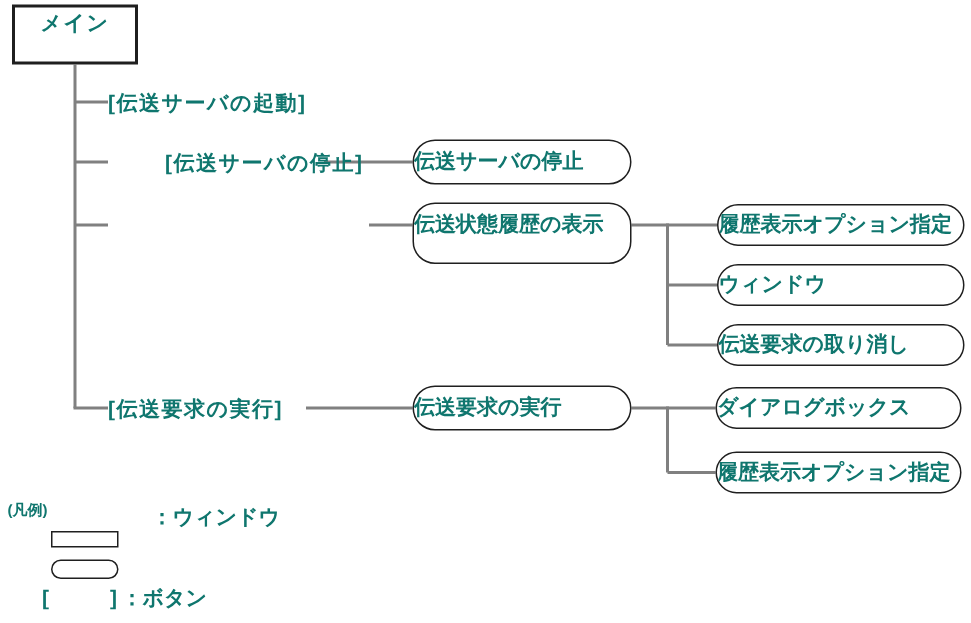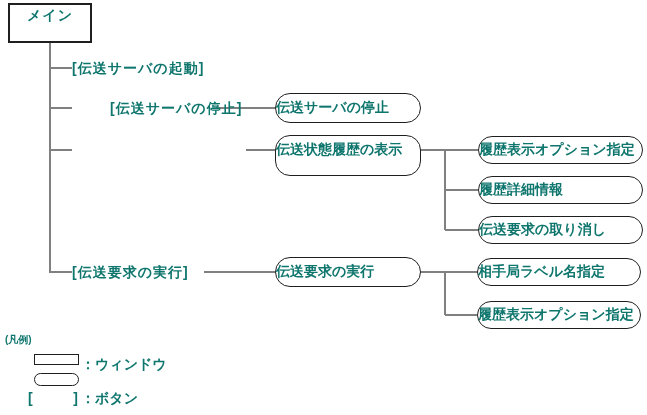--- a/index.html
+++ b/index.html
@@ -146,29 +146,29 @@
   <div class="hline" style="left:445px; top:314px; width:32px;"></div>
 
   <div class="btnlabel" style="top:58px;">[伝送サーバの起動]</div>
   <div class="btnlabel" style="top:98px;margin-left:38px;">[伝送サーバの停止]</div>
   <div class="btnlabel" style="top:262px;">[伝送要求の実行]</div>
 
   <div class="dlg parent" style="left:275px; top:93px;  width:146px; height:30px;">伝送サーバの停止</div>
   <div class="dlg parent" style="left:275px; top:135px; width:146px; height:41px;">伝送状態履歴の表示</div>
   <div class="dlg parent" style="left:275px; top:257px; width:146px; height:30px;">伝送要求の実行</div>
   <div class="dlg child" style="left:478px; top:136px; width:165px; height:28px;">履歴表示オプション指定</div>
-  <div class="dlg child" style="left:478px; top:176px; width:165px; height:28px;">履歴詳細情報</div>
+  <div class="dlg child" style="left:478px; top:176px; width:165px; height:28px;">ウィンドウ</div>
   <div class="dlg child" style="left:478px; top:216px; width:165px; height:28px;">伝送要求の取り消し</div>
-  <div class="dlg child" style="left:477px; top:258px; width:164px; height:28px;">相手局ラベル名指定</div>
+  <div class="dlg child" style="left:477px; top:258px; width:164px; height:28px;">ダイアログボックス</div>
   <div class="dlg child" style="left:477px; top:301px; width:164px; height:28px;">履歴表示オプション指定</div>
 
   <div class="legend-title">(凡例)</div>
 
   <div class="legend-rect"></div>
-  <div class="legend-text" style="top:356px;">：ウィンドウ</div>
+  <div class="legend-text" style="top:336px;margin-left:20px;">：ウィンドウ</div>
 
   <div class="legend-stadium"></div>
 
   <div class="legend-brackets">
     <span>[</span>
     <span>]</span>
   </div>
   <div class="legend-text" style="top:390px;text-align:right;">：ボタン</div>
 
 </div>

